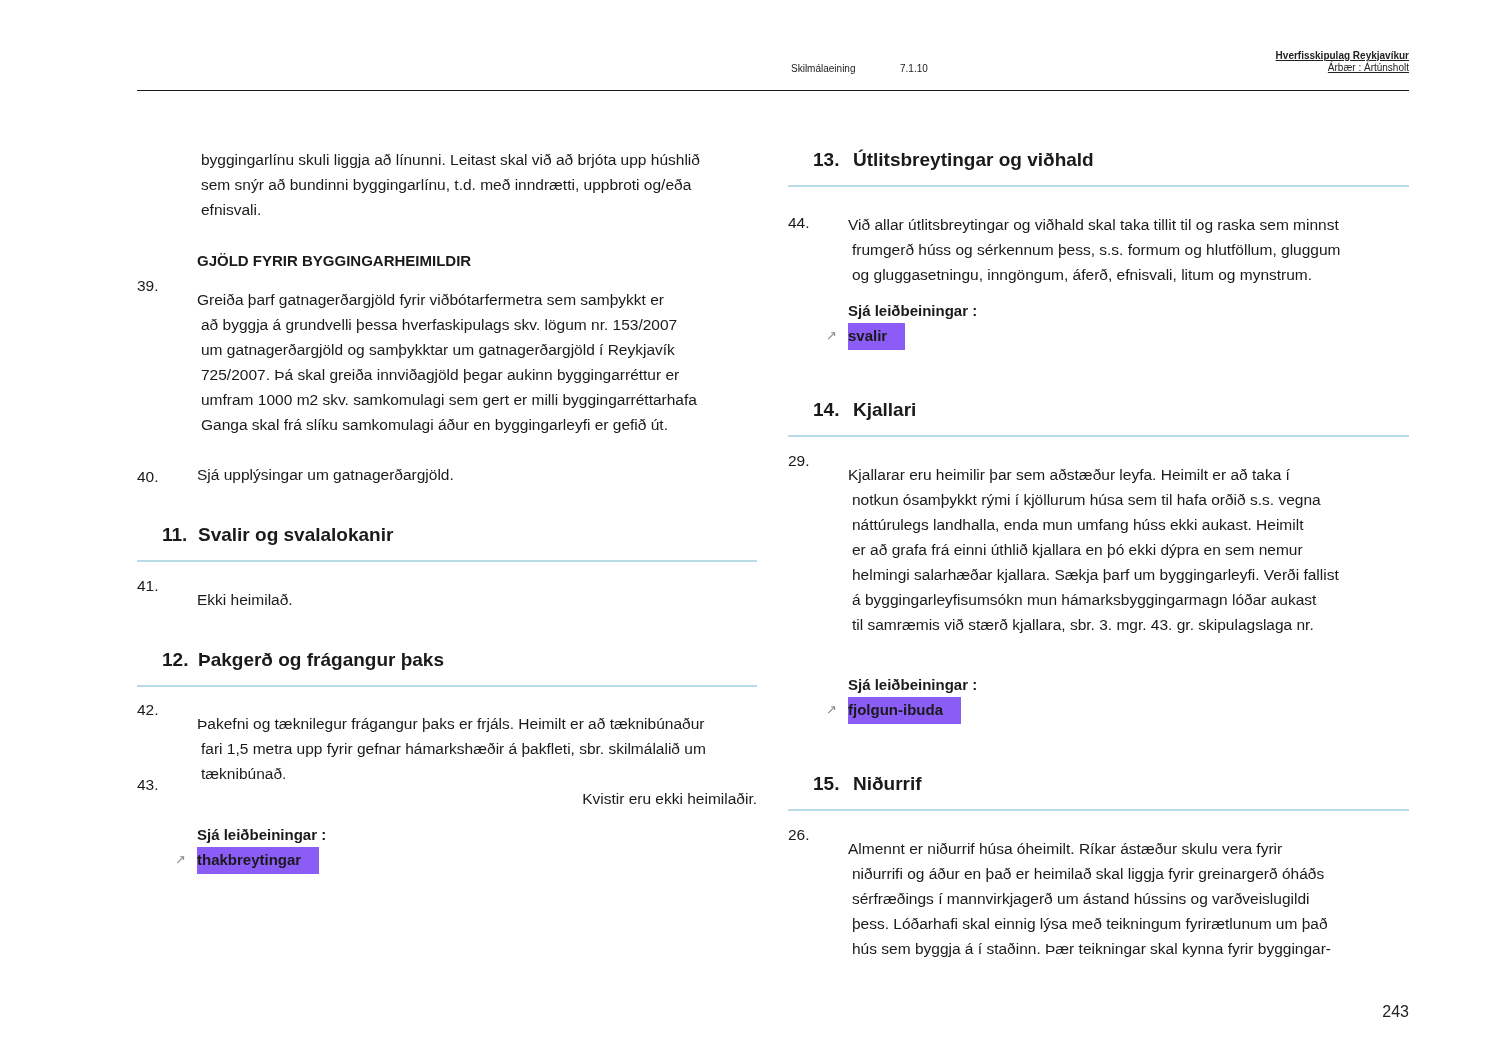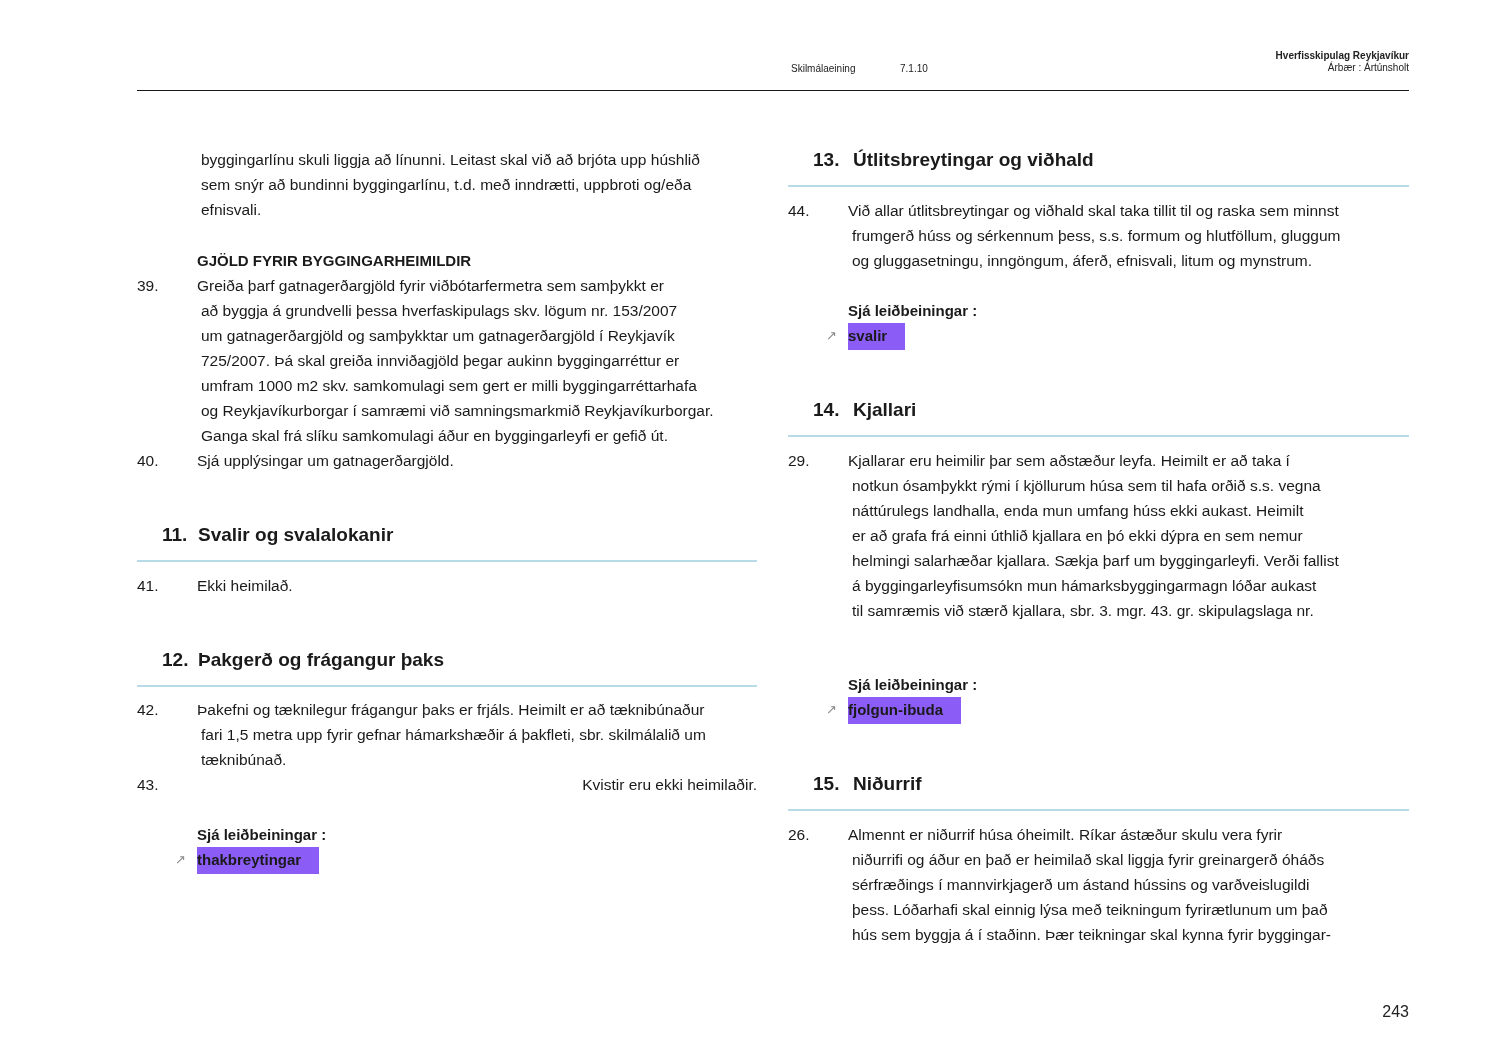--- a/index.html
+++ b/index.html
@@ -38,20 +38,21 @@
       color: #222;
     }
     .hdr-right {
       position: absolute;
       right: 0;
       top: 50px;
       text-align: right;
       font-size: 10px;
       line-height: 12px;
       color: #222;
+      text-decoration: underline;
     }
     .hdr-right .title { font-weight: bold; }
 
     .column {
       position: absolute;
       top: 0;
     }
     .col-left { left: 137px; width: 620px; }
     .col-right { left: 788px; width: 621px; }
 
@@ -61,21 +62,21 @@
       font-size: 15.5px;
       line-height: 25px;
       white-space: nowrap;
     }
     .num {
       position: absolute;
       left: 0;
       font-size: 15.5px;
       line-height: 25px;
     }
-    .text-first { padding-left: 60px; }
+    .text-first { padding-left: 60px; margin-top: 14px; }
     .text-cont { padding-left: 64px; }
     .text-plain { padding-left: 64px; }
 
     .subhead {
       font-size: 15px;
       font-weight: bold;
       line-height: 25px;
       padding-left: 60px;
       text-transform: none;
     }
@@ -170,26 +171,25 @@
     <div class="subhead">GJÖLD FYRIR BYGGINGARHEIMILDIR</div>
   </div>
 
   <div class="block" style="top:273px;">
     <span class="num" style="top:0;">39.</span>
     <div class="para-line text-first">Greiða þarf gatnagerðargjöld fyrir viðbótarfermetra sem samþykkt er</div>
     <div class="para-line text-cont">að byggja á grundvelli þessa hverfaskipulags skv. lögum nr. 153/2007</div>
     <div class="para-line text-cont">um gatnagerðargjöld og samþykktar um gatnagerðargjöld í Reykjavík</div>
     <div class="para-line text-cont">725/2007. Þá skal greiða innviðagjöld þegar aukinn byggingarréttur er</div>
     <div class="para-line text-cont">umfram 1000 m2 skv. samkomulagi sem gert er milli byggingarréttarhafa</div>
-    <div class="para-line text-cont">og Reykjavíkurborgar í samræmi við samningsmarkmið Reykjavíkurborgar.</div>
     <div class="para-line text-cont">Ganga skal frá slíku samkomulagi áður en byggingarleyfi er gefið út.</div>
   </div>
 
   <div class="block" style="top:448px;">
-    <span class="num" style="top:0;">40.</span>
+    <span class="num" style="top:16px;">40.</span>
     <div class="para-line text-first">Sjá upplýsingar um gatnagerðargjöld.</div>
   </div>
 
   <div class="section-head" style="top:520px;">
     <span class="snum">11.</span>
     <span class="stitle">Svalir og svalalokanir</span>
   </div>
 
   <div class="block" style="top:573px;">
     <span class="num" style="top:0;">41.</span>
@@ -223,21 +223,21 @@
 </div>
 
 <div class="column col-right">
 
   <div class="section-head" style="top:145px;">
     <span class="snum">13.</span>
     <span class="stitle">Útlitsbreytingar og viðhald</span>
   </div>
 
   <div class="block" style="top:198px;">
-    <span class="num" style="top:0;">44.</span>
+    <span class="num" style="top:12px;">44.</span>
     <div class="para-line text-first">Við allar útlitsbreytingar og viðhald skal taka tillit til og raska sem minnst</div>
     <div class="para-line text-cont">frumgerð húss og sérkennum þess, s.s. formum og hlutföllum, gluggum</div>
     <div class="para-line text-cont">og gluggasetningu, inngöngum, áferð, efnisvali, litum og mynstrum.</div>
   </div>
 
   <div class="block" style="top:298px;">
     <div class="guide-label">Sjá leiðbeiningar :</div>
     <div class="guide-link-row">
       <span class="arrow-icon">↗</span>
       <a class="guide-link">svalir</a>

